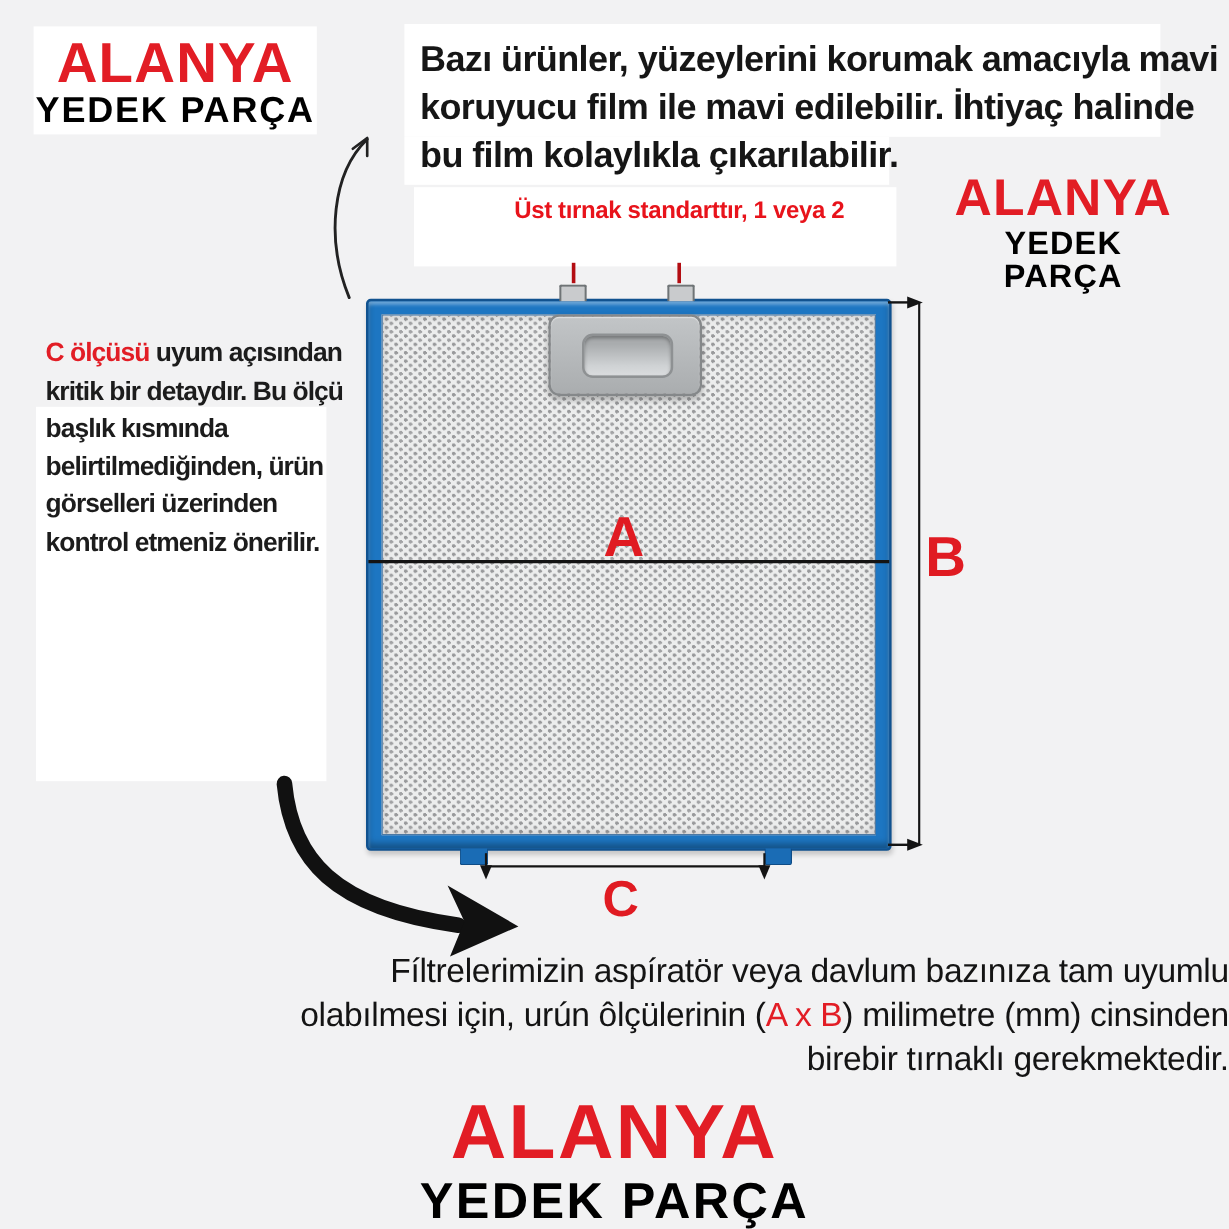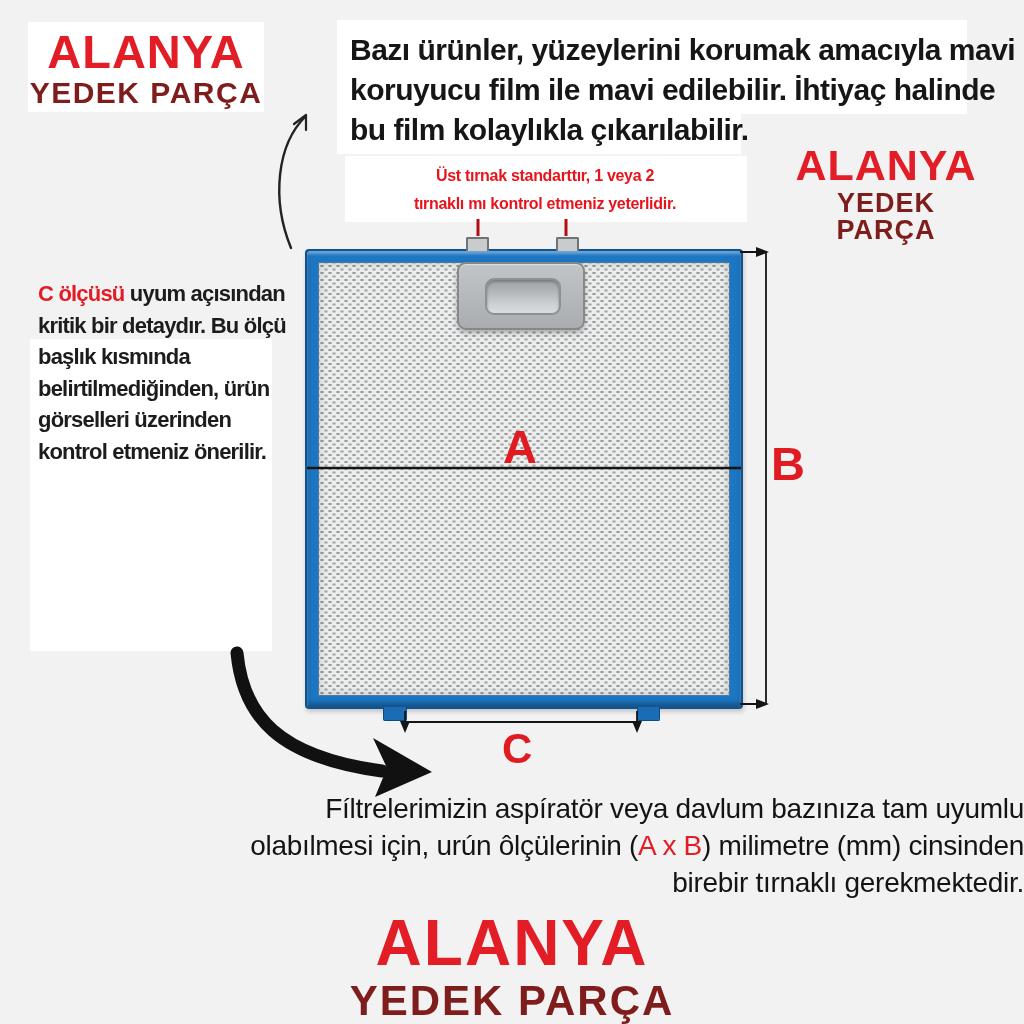--- a/index.html
+++ b/index.html
@@ -8,36 +8,36 @@
   }
   *{margin:0;padding:0;box-sizing:border-box;}
   body{background:var(--bg);font-family:"Liberation Sans",sans-serif;}
   .canvas{position:relative;width:1024px;height:1024px;background:var(--bg);overflow:hidden;margin:16px auto;}
 
   .panel{position:absolute;background:var(--white);}
 
   
   .logo{position:absolute;text-align:center;line-height:1;}
   .logo .l1{color:var(--red);font-weight:bold;letter-spacing:1px;}
-  .logo .l2{color:#7f1d1d;font-weight:bold;}
+  .logo .l2{color:#000000;font-weight:bold;}
   .logo-tl{left:28px;top:12px;width:236px;}
   .logo-tl .l1{font-size:47px;}
   .logo-tl .l2{font-size:30px;letter-spacing:1.5px;margin-top:3px;}
   .logo-right{left:794px;top:128px;width:184px;}
   .logo-right .l1{font-size:43px;}
   .logo-right .l2{font-size:27px;letter-spacing:1px;margin-top:3px;}
   .logo-bottom{left:0;right:0;top:895px;}
   .logo-bottom .l1{font-size:64px;letter-spacing:2px;}
   .logo-bottom .l2{font-size:42px;letter-spacing:2px;margin-top:5px;}
 
   
   .top-note{position:absolute;left:350px;top:14px;color:var(--ink);
     font-size:30px;font-weight:bold;line-height:40px;letter-spacing:-0.5px;white-space:nowrap;}
-  .tab-note{position:absolute;left:344px;top:146px;width:402px;text-align:center;
-    color:#e8131b;font-size:16px;font-weight:bold;line-height:28px;letter-spacing:-0.3px;white-space:nowrap;}
+  .tab-note{position:absolute;left:365px;top:146px;width:402px;text-align:center;
+    color:#e8131b;font-size:20px;font-weight:bold;line-height:28px;letter-spacing:-0.3px;white-space:nowrap;}
   .left-note{position:absolute;left:38px;top:262px;width:258px;
     font-size:22px;font-weight:bold;line-height:31.5px;letter-spacing:-0.8px;color:#1c1c1c;}
   .left-note .hl{color:var(--red);}
   .bottom-note{position:absolute;left:0;right:0;top:774px;text-align:right;
     color:#141414;font-size:28px;line-height:37px;letter-spacing:-0.3px;}
   .bottom-note .axb{color:var(--red);}
 
   
   .filter{position:absolute;left:305px;top:233px;width:438px;height:460px;}
   .frame{position:absolute;inset:0;background:var(--blue);border:2px solid var(--blue_dark);border-radius:4px;
@@ -101,21 +101,20 @@
   </div>
 
   <div class="top-note">
     <div>Bazı ürünler, yüzeylerini korumak amacıyla mavi</div>
     <div>koruyucu film ile mavi edilebilir. İhtiyaç halinde</div>
     <div>bu film kolaylıkla çıkarılabilir.</div>
   </div>
 
   <div class="tab-note">
     <div>Üst tırnak standarttır, 1 veya 2</div>
-    <div>tırnaklı mı kontrol etmeniz yeterlidir.</div>
   </div>
 
   <div class="left-note">
     <span class="hl">C ölçüsü</span><span> uyum açısından kritik bir detaydır. Bu ölçü başlık kısmında belirtilmediğinden, ürün görselleri üzerinden kontrol etmeniz önerilir.</span>
   </div>
 
   <div class="filter">
     <div class="frame"></div>
     <div class="mesh"></div>
     <div class="tab-top t1"></div>

